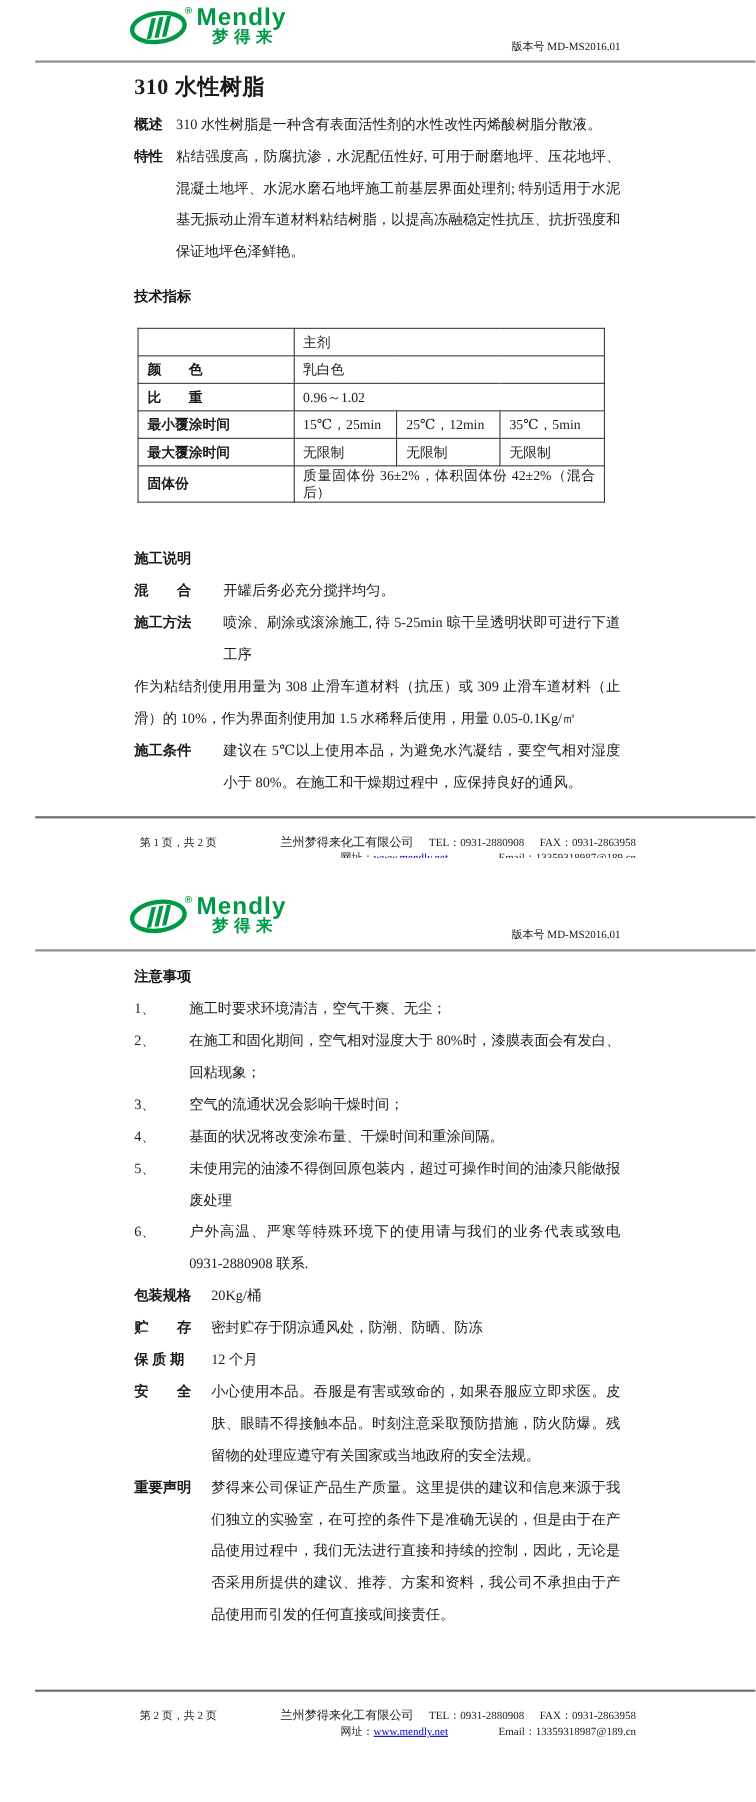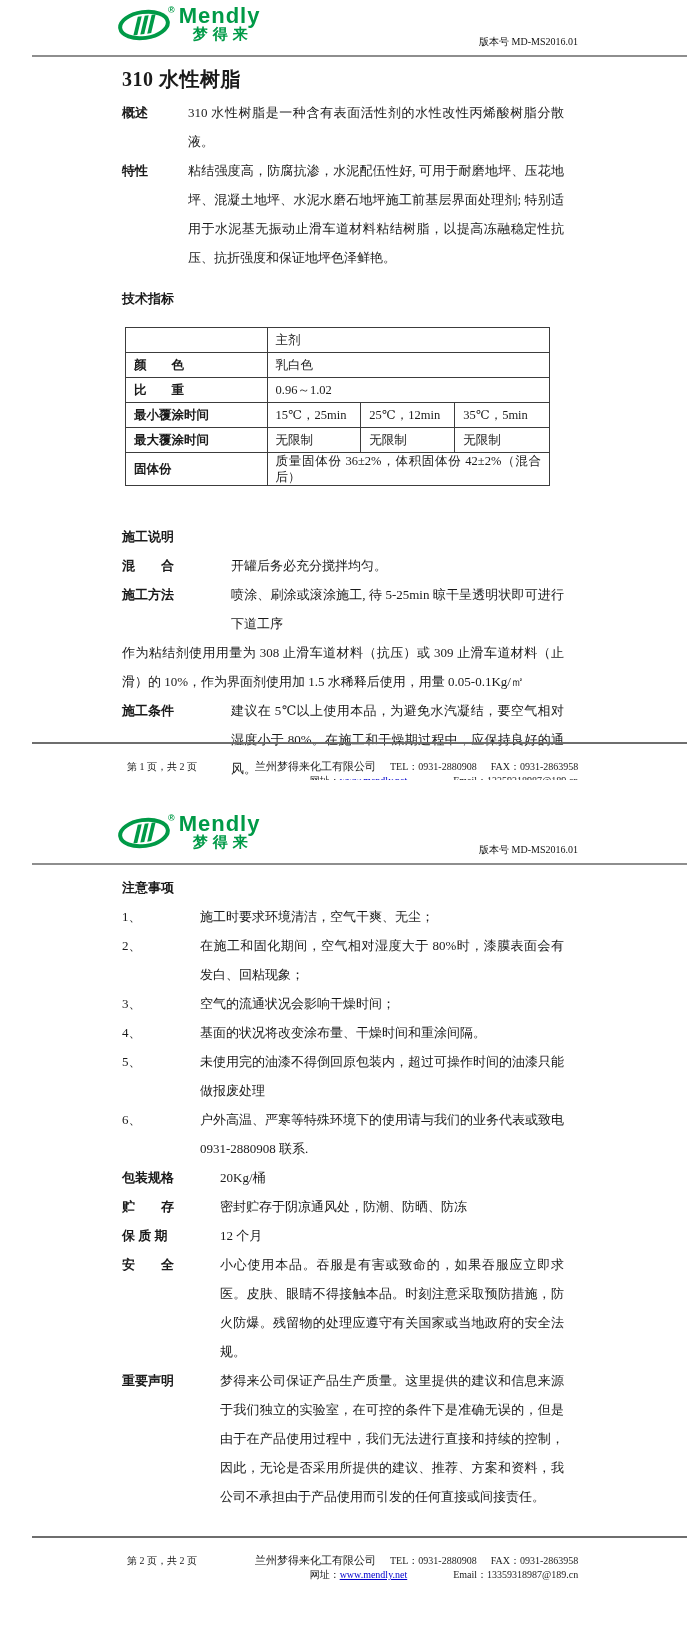--- a/index.html
+++ b/index.html
@@ -16,27 +16,27 @@
 
   
   .doc-header { position:relative; height:57px; }
   .page-2 .doc-header-wrap { padding-top:28px; }
   .logo { position:absolute; left:118px; top:6px; display:flex; align-items:flex-start; }
   .logo-mark { display:block; }
   .reg-mark { color:#009a47; font-size:9px; font-weight:bold; position:relative; top:-1px; left:-2px; font-family:"Liberation Sans",sans-serif; }
   .logo-text { margin-left:2px; }
   .logo-en { color:#009a47; font-family:"Liberation Sans","DejaVu Sans",sans-serif; font-weight:800; font-size:22px; line-height:20px; letter-spacing:1px; }
   .logo-cn { color:#009a47; font-weight:bold; font-size:15px; line-height:16px; letter-spacing:5px; padding-left:14px; }
-  .version { position:absolute; right:109px; bottom:8px; font-size:10px; color:#111; }
+  .version { position:absolute; right:123px; bottom:8px; font-size:10px; color:#111; }
   .hrule { position:absolute; left:32px; right:0; bottom:0; height:2px; background:#8e8e8e; }
 
   
   .content { margin-left:122px; width:442px; font-size:13px; line-height:29px; text-align:justify; }
   .doc-title { font-size:20px; font-weight:bold; line-height:26px; margin-top:9px; letter-spacing:0.5px; }
-  .row { display:flex;gap:28px; }
+  .row { display:flex; }
   .row .lbl { font-weight:bold; flex:0 0 auto; }
   .lbl-s { width:38px; }
   .lbl-m { width:81px; }
   .lbl-spec { width:70px; }
   .num-col { width:50px; flex:0 0 auto; }
   .row .txt { flex:1 1 auto; }
   .heading { font-weight:bold; }
   .mt6 { margin-top:6px; }
   .mt12 { margin-top:12px; }
   .mt14 { margin-top:14px; }

